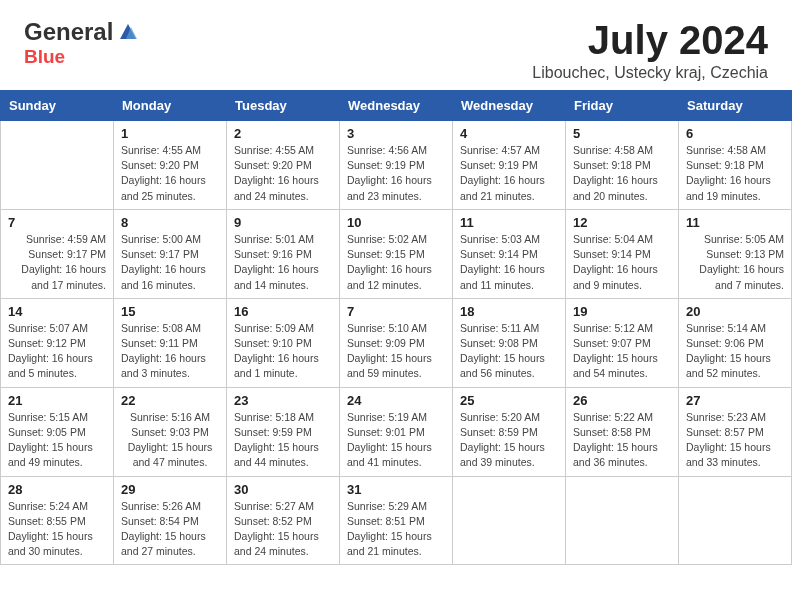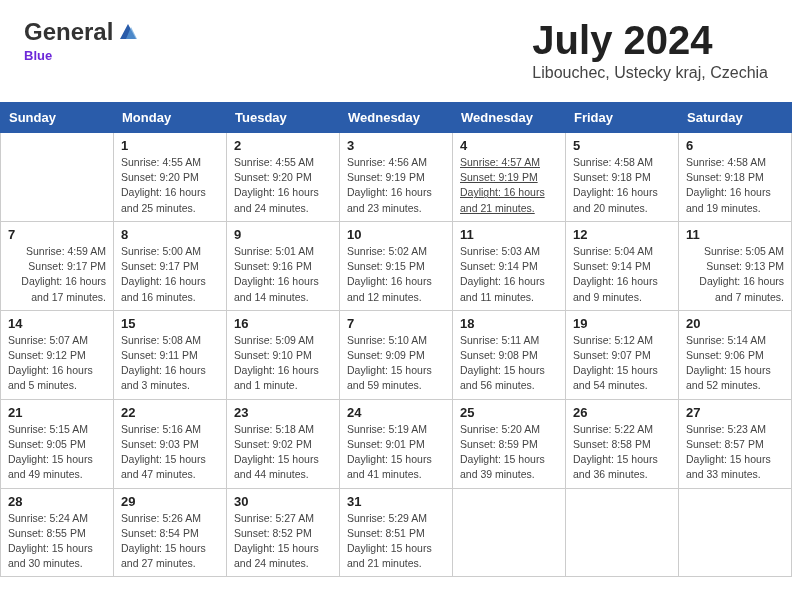--- a/index.html
+++ b/index.html
@@ -19,37 +19,38 @@
       display: flex;
       flex-direction: column;
       align-items: flex-start;
     }
     .logo-row {
       display: flex;
       align-items: center;
       gap: 2px;
     }
     .title-section {
+      text-align: right;
       margin-left: 25px;
     }
     .month-title {
       font-size: 40px;
       font-weight: bold;
       color: #222;
       line-height: 1.1;
     }
     .location-title {
       font-size: 16px;
       color: #444;
       margin-top: 2px;
     }
     .calendar {
       width: 100%;
       border-collapse: collapse;
-      margin: 12px 0 0 0;
+      margin: 0 0 0 0;
       font-size: 11px;
     }
     .calendar thead tr th {
       background: #2a5caa;
       color: #fff;
       text-align: left;
       padding: 7px 8px;
       font-size: 13px;
       font-weight: bold;
       border: 1px solid #2a5caa;
@@ -87,21 +88,21 @@
 <div class="header">
   <div class="logo">
     <div class="logo-row">
       <span style="font-size:24px;font-weight:bold;color:#333;">General</span>
       <svg width="22" height="22" viewBox="0 0 22 22" style="margin-left:2px;">
         <polygon points="11,3 19,18 3,18" fill="#2a5caa"></polygon>
         <polygon points="14,6 20,18 9,18" fill="#5b9bd5" opacity="0.7"></polygon>
       </svg>
     </div>
     <div>
-      <span style="font-size:13px;font-weight:bold;color:#6d28d9;">Blue</span>
+      <span style="font-size:19px;font-weight:bold;color:#ef4444;">Blue</span>
     </div>
   </div>
   <div class="title-section">
     <div class="month-title">July 2024</div>
     <div class="location-title">Libouchec, Ustecky kraj, Czechia</div>
   </div>
 </div>
 
 <table class="calendar">
   <thead>
@@ -135,21 +136,21 @@
         </td>
         <td>
           <div class="day-number">3</div>
           <div class="day-info" style="white-space: pre-line;">Sunrise: 4:56 AM
 Sunset: 9:19 PM
 Daylight: 16 hours
 and 23 minutes.</div>
         </td>
         <td>
           <div class="day-number">4</div>
-          <div class="day-info" style="white-space: pre-line; text-decoration: underline;">Sunrise: 4:57 AM
+          <div class="day-info" style="white-space: pre-line;">Sunrise: 4:57 AM
 Sunset: 9:19 PM
 Daylight: 16 hours
 and 21 minutes.</div>
         </td>
         <td>
           <div class="day-number">5</div>
           <div class="day-info" style="white-space: pre-line;">Sunrise: 4:58 AM
 Sunset: 9:18 PM
 Daylight: 16 hours
 and 20 minutes.</div>
@@ -267,29 +268,29 @@
       <tr class="week-row">
         <td>
           <div class="day-number">21</div>
           <div class="day-info" style="white-space: pre-line;">Sunrise: 5:15 AM
 Sunset: 9:05 PM
 Daylight: 15 hours
 and 49 minutes.</div>
         </td>
         <td>
           <div class="day-number">22</div>
-          <div class="day-info" style="white-space: pre-line;">Sunrise: 5:16 AM
+          <div class="day-info" style="white-space: pre-line; text-align: center;">Sunrise: 5:16 AM
 Sunset: 9:03 PM
 Daylight: 15 hours
 and 47 minutes.</div>
         </td>
         <td>
           <div class="day-number">23</div>
           <div class="day-info" style="white-space: pre-line;">Sunrise: 5:18 AM
-Sunset: 9:02 PM
+Sunset: 9:59 PM
 Daylight: 15 hours
 and 44 minutes.</div>
         </td>
         <td>
           <div class="day-number">24</div>
           <div class="day-info" style="white-space: pre-line;">Sunrise: 5:19 AM
 Sunset: 9:01 PM
 Daylight: 15 hours
 and 41 minutes.</div>
         </td>

